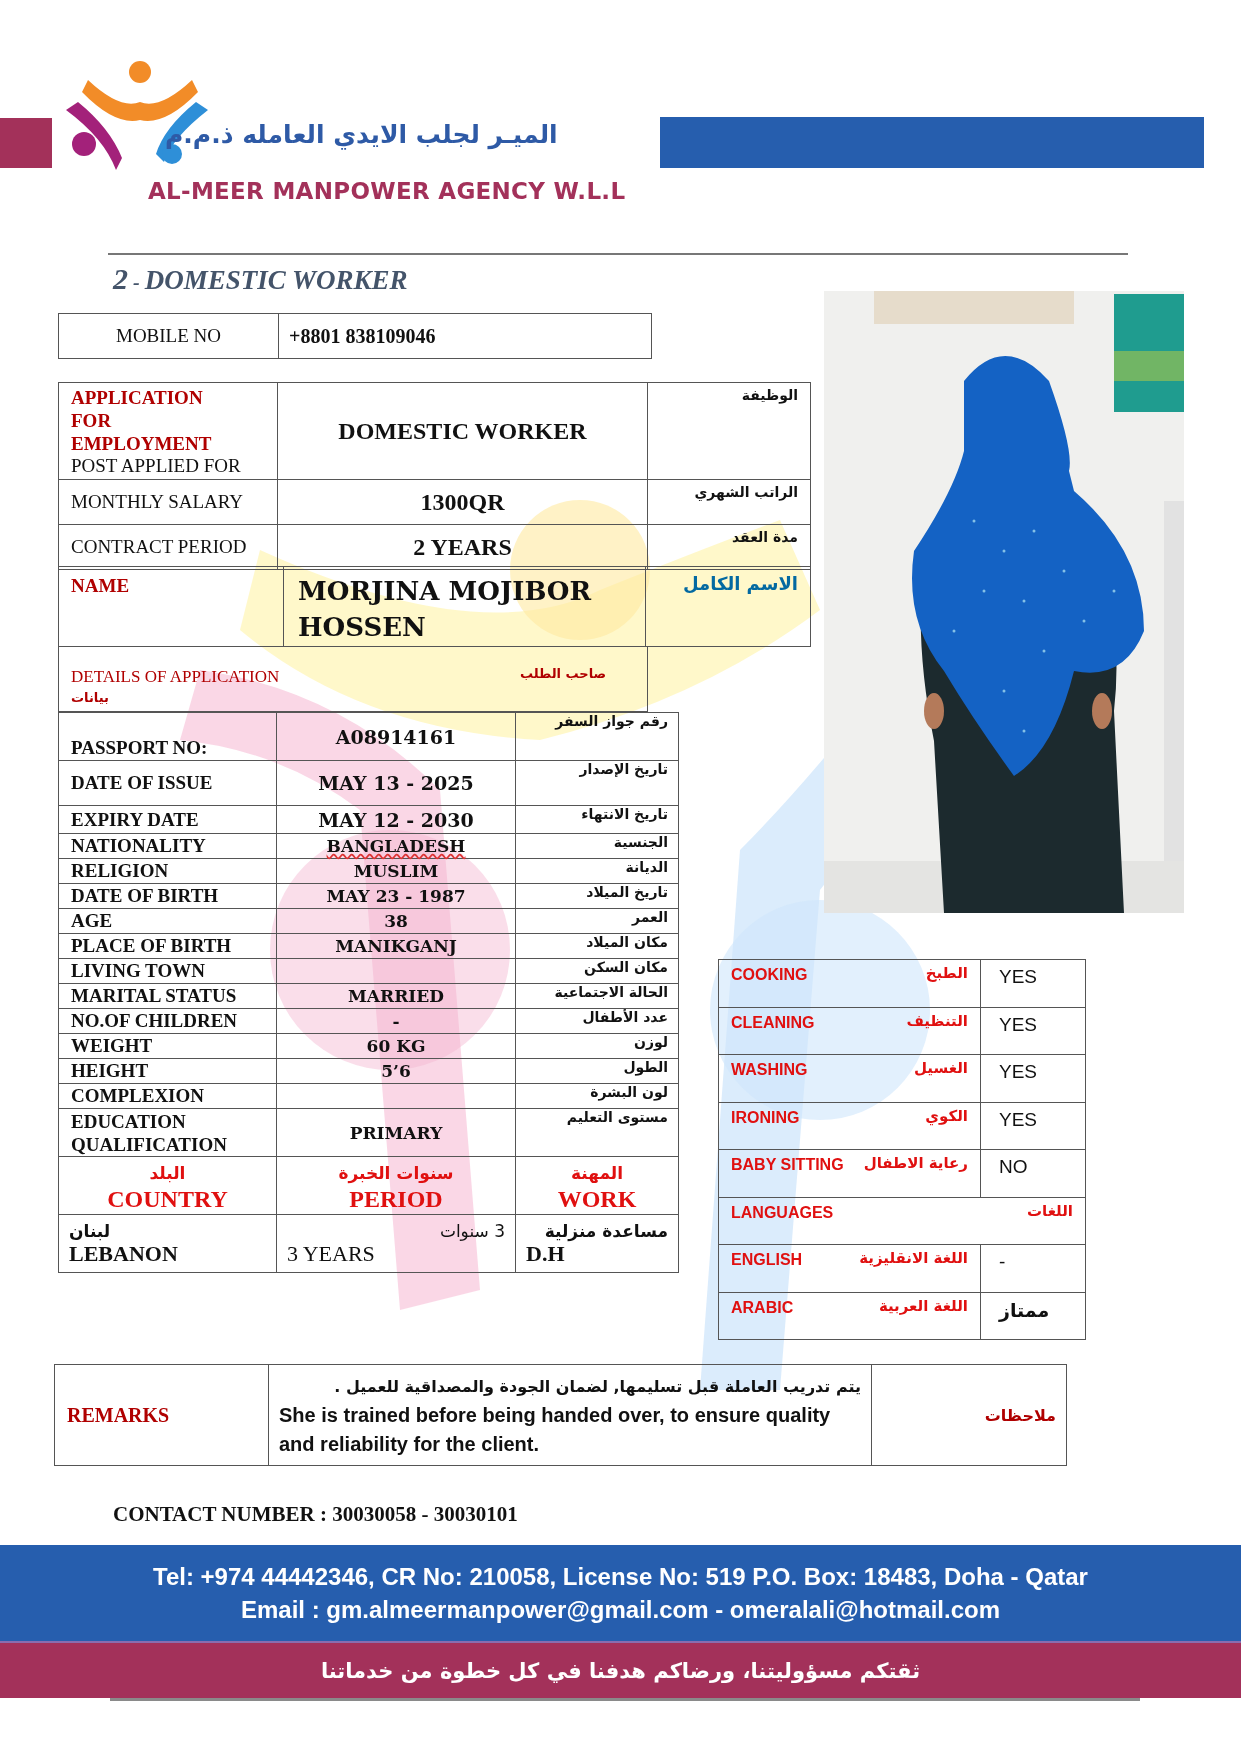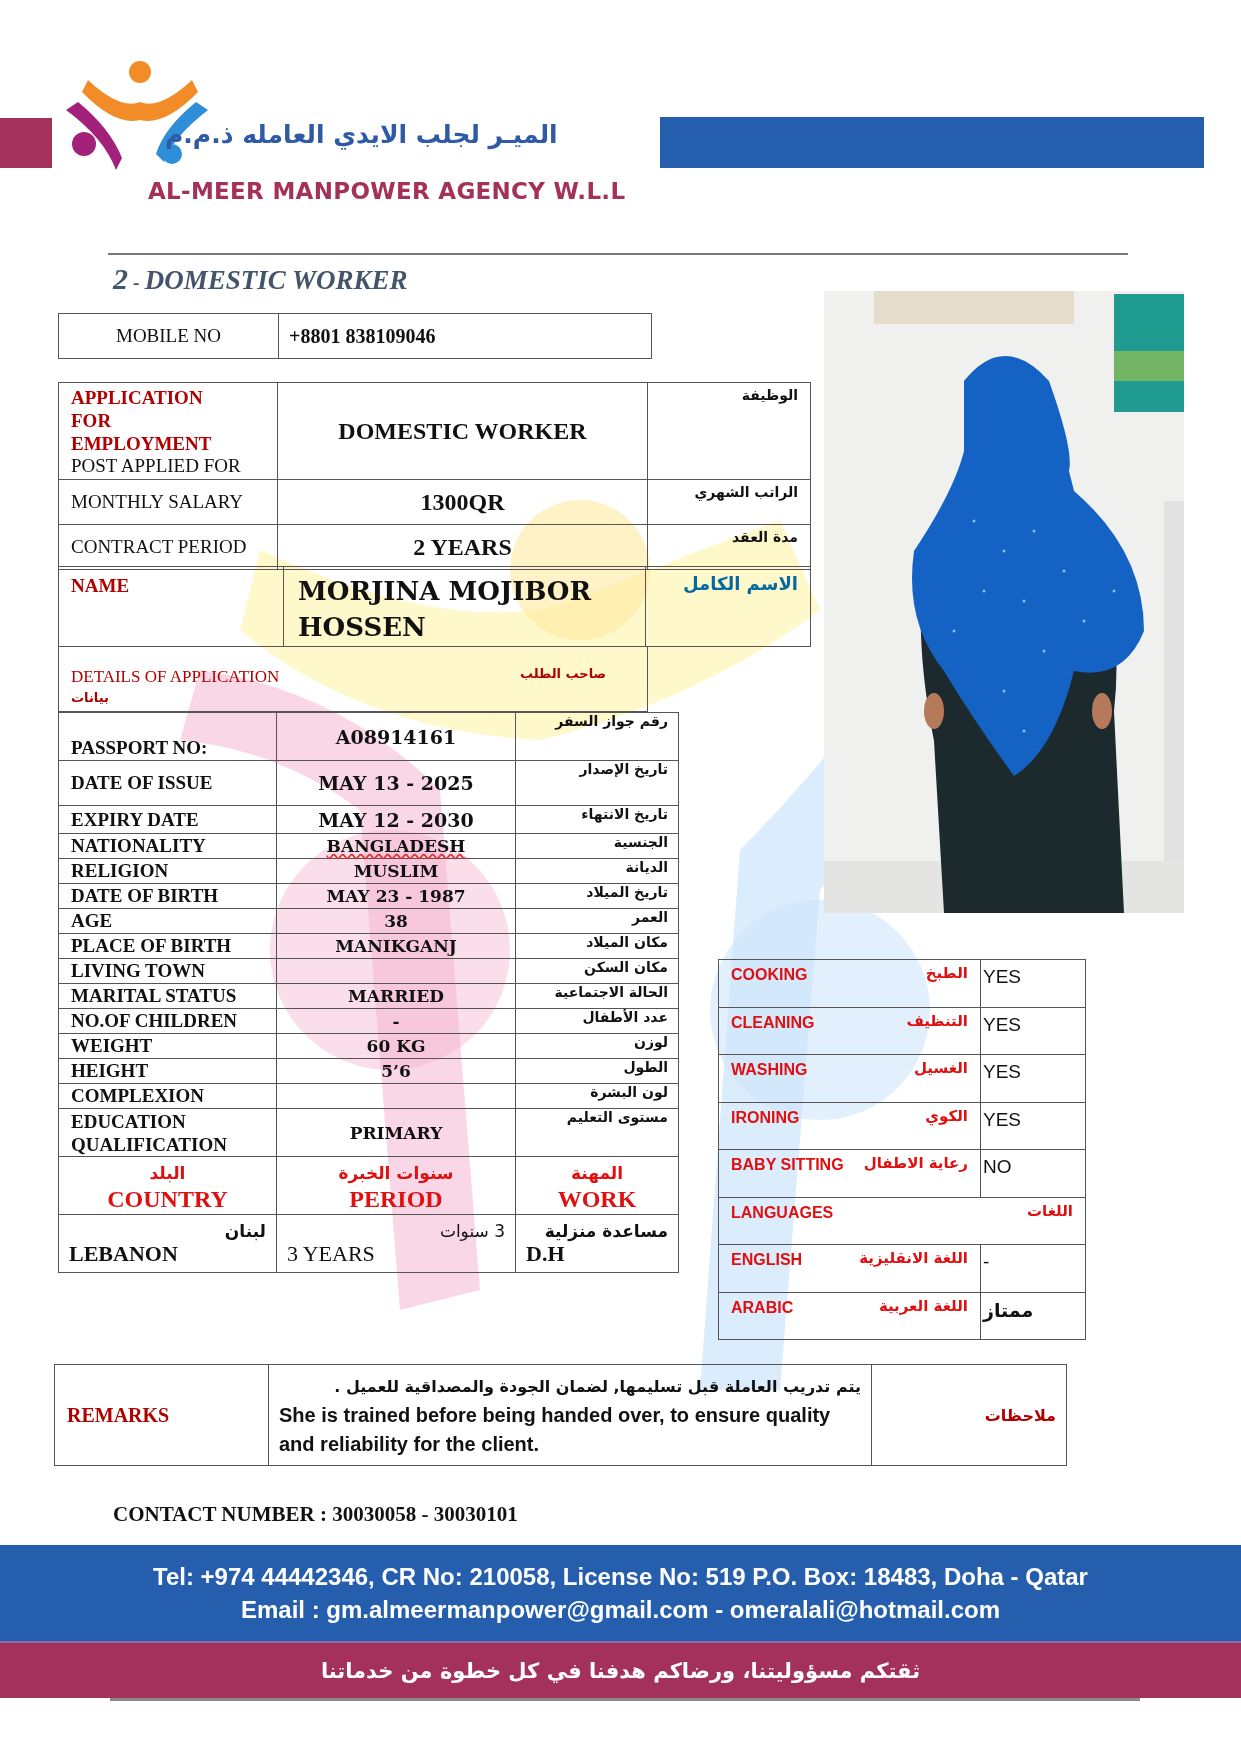--- a/index.html
+++ b/index.html
@@ -55,21 +55,21 @@
   .t3 .a { text-align: right; padding-right: 10px; font-family: "DejaVu Sans", sans-serif; font-weight: bold; font-size: 14px; vertical-align: top; }
   .t3 .big-v { font-size: 19px; }
   .t3 .hdr { text-align: center; color: #e01010; font-weight: bold; font-size: 24px; line-height: 26px; }
   .t3 .hdr .ar { font-family: "DejaVu Sans", sans-serif; font-size: 17px; display: block; }
   .strike { text-decoration: underline wavy #d33; margin-top: 36px; }
 
   .skills { left: 718px; top: 959px; width: 368px; }
   .skills td { height: 47.5px; vertical-align: top; padding-top: 6px; }
   .skills .sk { width: 262px; padding-left: 12px; font-family: "Liberation Sans", sans-serif; font-weight: bold; font-size: 16px; color: #e01010; position: relative; }
   .skills .sk .ar { position: absolute; right: 12px; top: 4px; font-family: "DejaVu Sans", sans-serif; font-size: 15px; }
-  .skills .yn { padding-left: 2px; font-family: "Liberation Sans", sans-serif; font-size: 19px; }
+  .skills .yn { padding-left: 18px; font-family: "Liberation Sans", sans-serif; font-size: 19px; }
 
   .photo { left: 824px; top: 291px; width: 360px; height: 622px; background: #f1f1ef; overflow: hidden; }
 
   .remarks { left: 54px; top: 1364px; width: 1013px; }
   .remarks td { height: 101px; }
   .remarks .rl { width: 214px; padding-left: 12px; font-weight: bold; font-size: 20px; color: #b00000; }
   .remarks .rt { width: 603px; padding: 4px 10px; font-family: "Liberation Sans", sans-serif; font-size: 20px; line-height: 29px; font-weight: bold; }
   .remarks .rt .ar { text-align: right; direction: rtl; font-family: "DejaVu Sans", sans-serif; font-size: 16px; }
   .remarks .ra { text-align: right; padding-right: 10px; font-family: "DejaVu Sans", sans-serif; font-weight: bold; font-size: 16px; color: #b00000; }
 
@@ -246,21 +246,21 @@
       <span class="ar">سنوات الخبرة</span>
       <span>PERIOD</span>
     </td>
     <td class="hdr">
       <span class="ar">المهنة</span>
       <span>WORK</span>
     </td>
   </tr>
   <tr style="height:58px">
     <td style="padding:2px 10px;">
-      <div style="text-align:right;font-family:'DejaVu Sans',sans-serif;font-weight:bold;font-size:17px;">لبنان</div>
+      <div style="text-align:left;font-family:'DejaVu Sans',sans-serif;font-weight:bold;font-size:17px;">لبنان</div>
       <div style="font-weight:bold;font-size:22px;">LEBANON</div>
     </td>
     <td style="padding:2px 10px;">
       <div style="text-align:right;font-family:'DejaVu Sans',sans-serif;font-size:17px;direction:rtl;">3 سنوات</div>
       <div style="font-size:22px;">3 YEARS</div>
     </td>
     <td style="padding:2px 10px;">
       <div style="text-align:right;font-family:'DejaVu Sans',sans-serif;font-weight:bold;font-size:17px;">مساعدة منزلية</div>
       <div style="font-weight:bold;font-size:22px;">D.H</div>
     </td>

